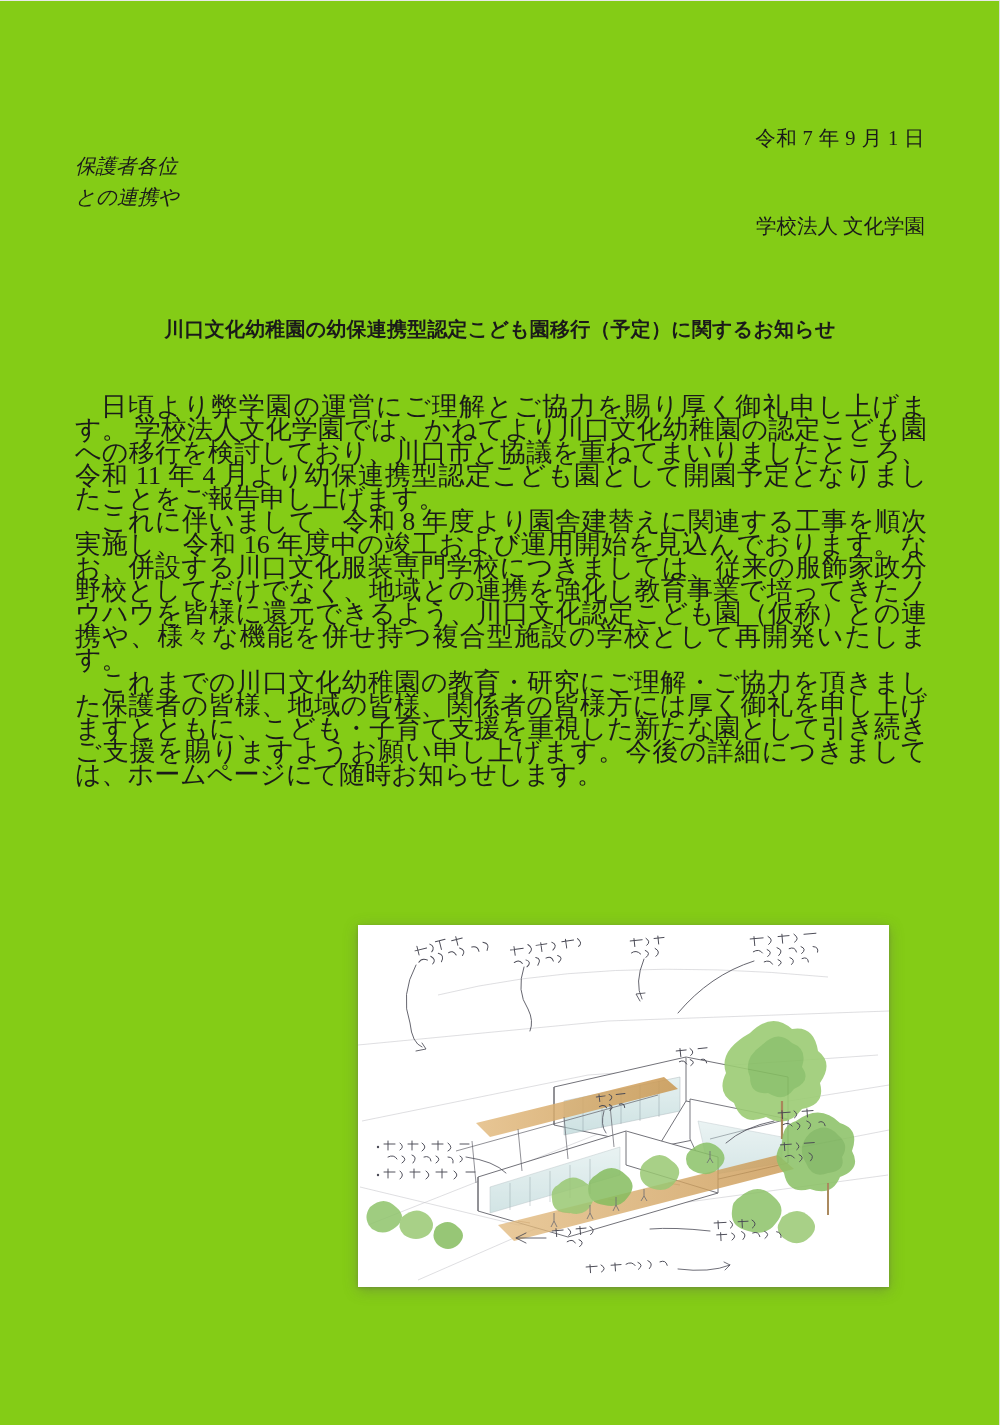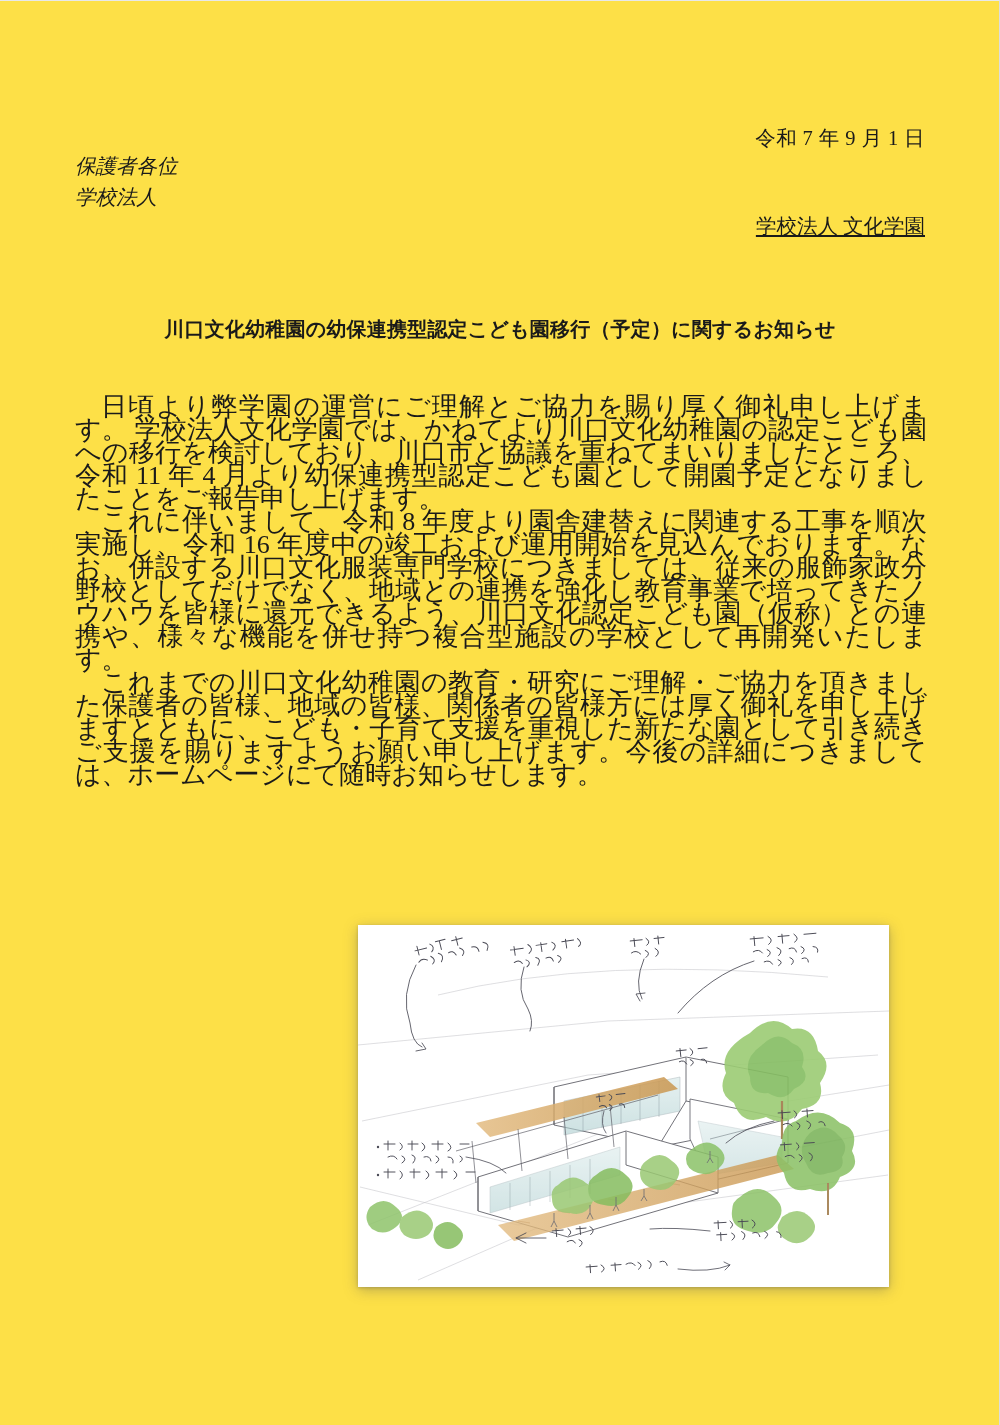--- a/index.html
+++ b/index.html
@@ -8,21 +8,21 @@
     background: #ffffff;
   }
   body {
     font-family: "Liberation Serif", "DejaVu Serif", serif;
     color: #1a1a1a;
   }
   .page {
     position: relative;
     width: 1000px;
     height: 1425px;
-    background: #fde047;
+    background: #84cc16;
     box-sizing: border-box;
     border-top: 1px solid #e8e8e8;
     border-right: 1px solid #dcdcdc;
     overflow: hidden;
   }
   .content {
     position: absolute;
     left: 75px;
     top: 0;
     width: 850px;
@@ -54,21 +54,21 @@
   
   .sender {
     position: absolute;
     top: 209px;
     left: 0;
     width: 850px;
     text-align: right;
     font-size: 20.5px;
     line-height: 1.58;
   }
-  .sender div { white-space: nowrap; text-decoration: underline; }
+  .sender div { white-space: nowrap; }
 
   
   .doc-title {
     position: absolute;
     top: 315px;
     left: 0;
     width: 850px;
     text-align: center;
     font-size: 20px;
     font-weight: bold;
@@ -109,21 +109,21 @@
 </head>
 <body>
 
 <div class="page">
   <div class="content">
 
     <div class="date-line">令和 7 年 9 月 1 日</div>
 
     <div class="addressee">
       <div>保護者各位</div>
-      <div>学校法人</div>
+      <div>との連携や</div>
     </div>
 
     <div class="sender">
       <div>学校法人 文化学園</div>
     </div>
 
     <div class="doc-title">川口文化幼稚園の幼保連携型認定こども園移行（予定）に関するお知らせ</div>
 
     <div class="body-text">
       <p>日頃より弊学園の運営にご理解とご協力を賜り厚く御礼申し上げます。 学校法人文化学園では、かねてより川口文化幼稚園の認定こども園への移行を検討しており、川口市と協議を重ねてまいりましたところ、令和 11 年 4 月より幼保連携型認定こども園として開園予定となりましたことをご報告申し上げます。</p>

